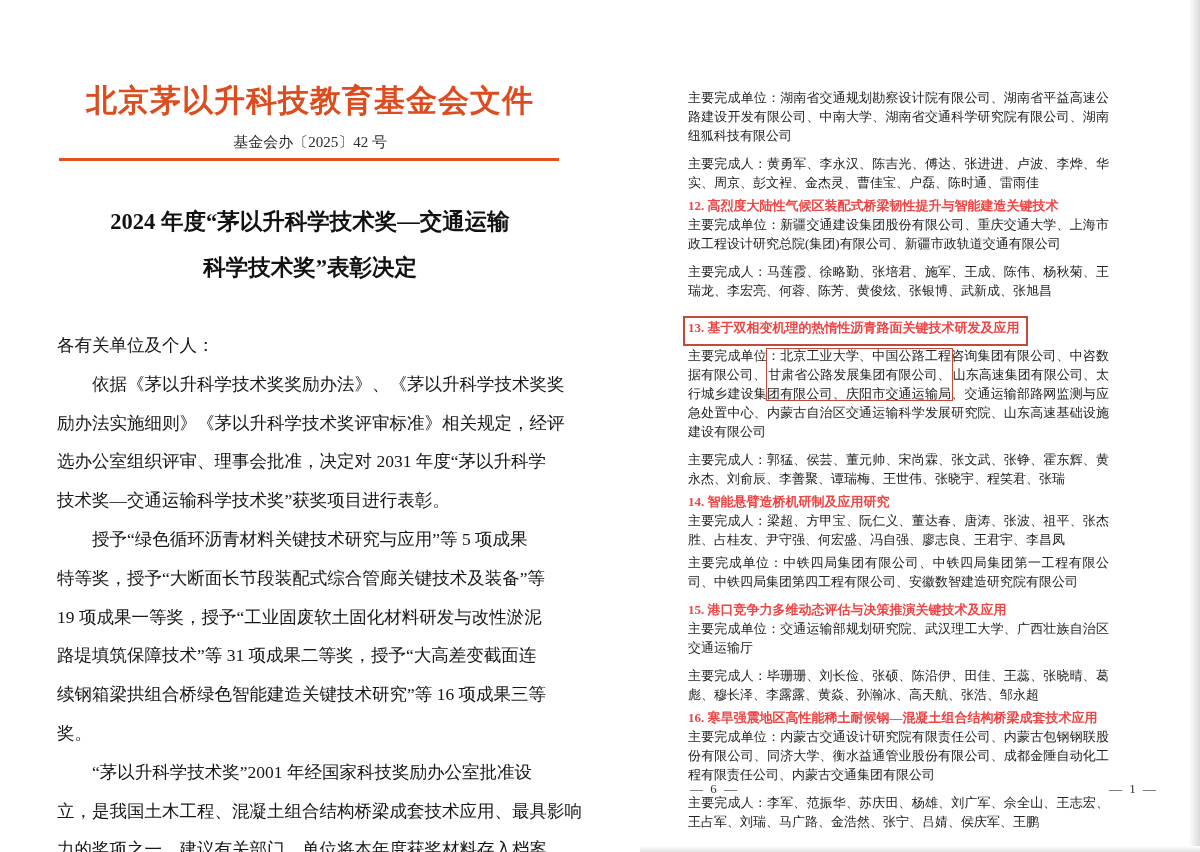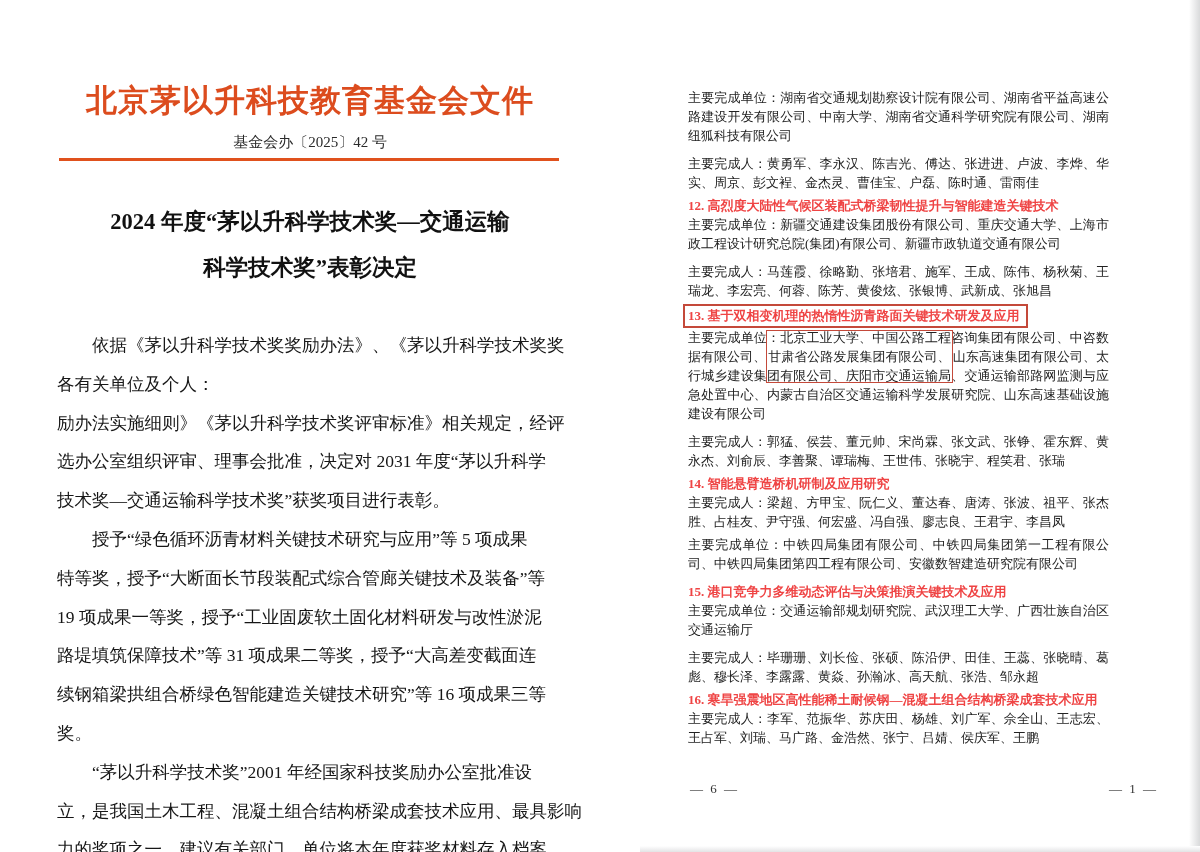--- a/index.html
+++ b/index.html
@@ -60,22 +60,23 @@
   }
   .page-right .blk { font-size:13px; line-height:19px; text-align:justify; color:#222; }
   .page-right .units  { margin-bottom:9px; }
   .page-right .people { margin-bottom:4px; }
   .page-right .item-title {
     font-weight:bold; color:#ef4444; text-align:left;
   }
   .boxed-title {
     display:inline-block;
     border:2px solid #c4493a;
-    padding:0 6px 1px 3px;
+    padding:0 6px 7px 3px;
     margin-left:-5px;
+    margin-top:12px;
   }
   .boxed-unit {
     border:1.5px solid #c4493a;
     padding:18px 1px;
   }
   .page-num-right {
     position:absolute; top:781px; left:690px;
     font-size:13px; color:#333; letter-spacing:2px;
   }
 </style>
@@ -84,22 +85,22 @@
 
 <div class="page-left">
   <div class="header-title">北京茅以升科技教育基金会文件</div>
   <div class="doc-number">基金会办〔2025〕42 号</div>
   <div class="header-rule"></div>
   <div class="doc-title">
     <div>2024 年度“茅以升科学技术奖—交通运输</div>
     <div>科学技术奖”表彰决定</div>
   </div>
   <div class="doc-body">
+    <div class="line">各有关单位及个人：</div>
     <div class="line indent">依据《茅以升科学技术奖奖励办法》、《茅以升科学技术奖奖</div>
-    <div class="line">各有关单位及个人：</div>
     <div class="line">励办法实施细则》《茅以升科学技术奖评审标准》相关规定，经评</div>
     <div class="line">选办公室组织评审、理事会批准，决定对 2031 年度“茅以升科学</div>
     <div class="line">技术奖—交通运输科学技术奖”获奖项目进行表彰。</div>
     <div class="line indent">授予“绿色循环沥青材料关键技术研究与应用”等 5 项成果</div>
     <div class="line">特等奖，授予“大断面长节段装配式综合管廊关键技术及装备”等</div>
     <div class="line">19 项成果一等奖，授予“工业固废软土固化材料研发与改性淤泥</div>
     <div class="line">路堤填筑保障技术”等 31 项成果二等奖，授予“大高差变截面连</div>
     <div class="line">续钢箱梁拱组合桥绿色智能建造关键技术研究”等 16 项成果三等</div>
     <div class="line">奖。</div>
     <div class="line indent">“茅以升科学技术奖”2001 年经国家科技奖励办公室批准设</div>
@@ -125,18 +126,19 @@
 
   <div class="blk item-title">14. 智能悬臂造桥机研制及应用研究</div>
   <div class="blk people">主要完成人：梁超、方甲宝、阮仁义、董达春、唐涛、张波、祖平、张杰胜、占桂友、尹守强、何宏盛、冯自强、廖志良、王君宇、李昌凤</div>
   <div class="blk units">主要完成单位：中铁四局集团有限公司、中铁四局集团第一工程有限公司、中铁四局集团第四工程有限公司、安徽数智建造研究院有限公司</div>
 
   <div class="blk item-title">15. 港口竞争力多维动态评估与决策推演关键技术及应用</div>
   <div class="blk units">主要完成单位：交通运输部规划研究院、武汉理工大学、广西壮族自治区交通运输厅</div>
   <div class="blk people">主要完成人：毕珊珊、刘长俭、张硕、陈沿伊、田佳、王蕊、张晓晴、葛彪、穆长泽、李露露、黄焱、孙瀚冰、高天航、张浩、邹永超</div>
 
   <div class="blk item-title">16. 寒旱强震地区高性能稀土耐候钢—混凝土组合结构桥梁成套技术应用</div>
+  <div class="blk units">主要完成单位：内蒙古交通设计研究院有限责任公司、内蒙古包钢钢联股份有限公司、同济大学、衡水益通管业股份有限公司、成都金陲自动化工程有限责任公司、内蒙古交通集团有限公司</div>
   <div class="blk people">主要完成人：李军、范振华、苏庆田、杨雄、刘广军、佘全山、王志宏、王占军、刘瑞、马广路、金浩然、张宁、吕婧、侯庆军、王鹏</div>
 </div>
 <div class="page-num-right">— 6 —</div>
 
 <div class="scan-edge-right"></div>
 <div class="scan-edge-bottom"></div>
 
 </body></html>

